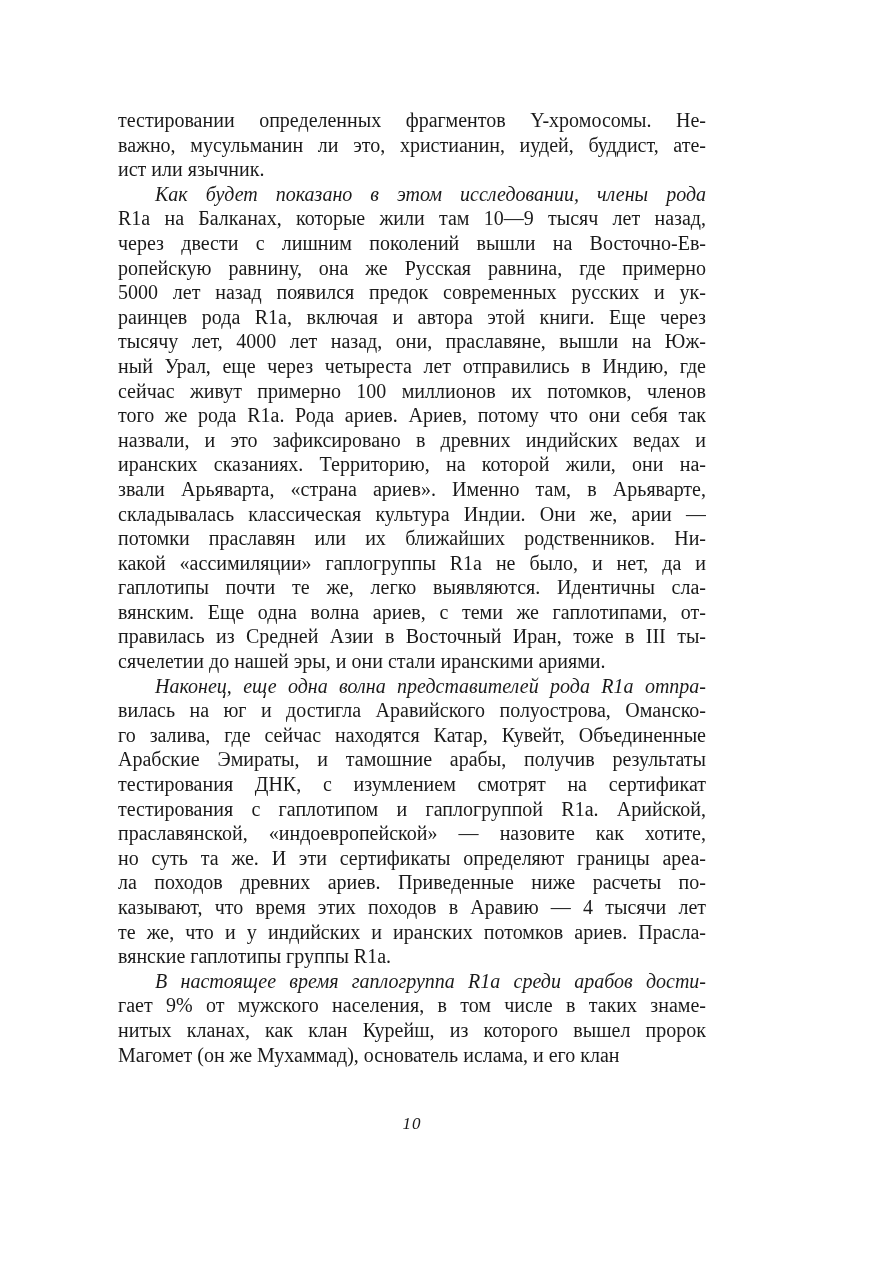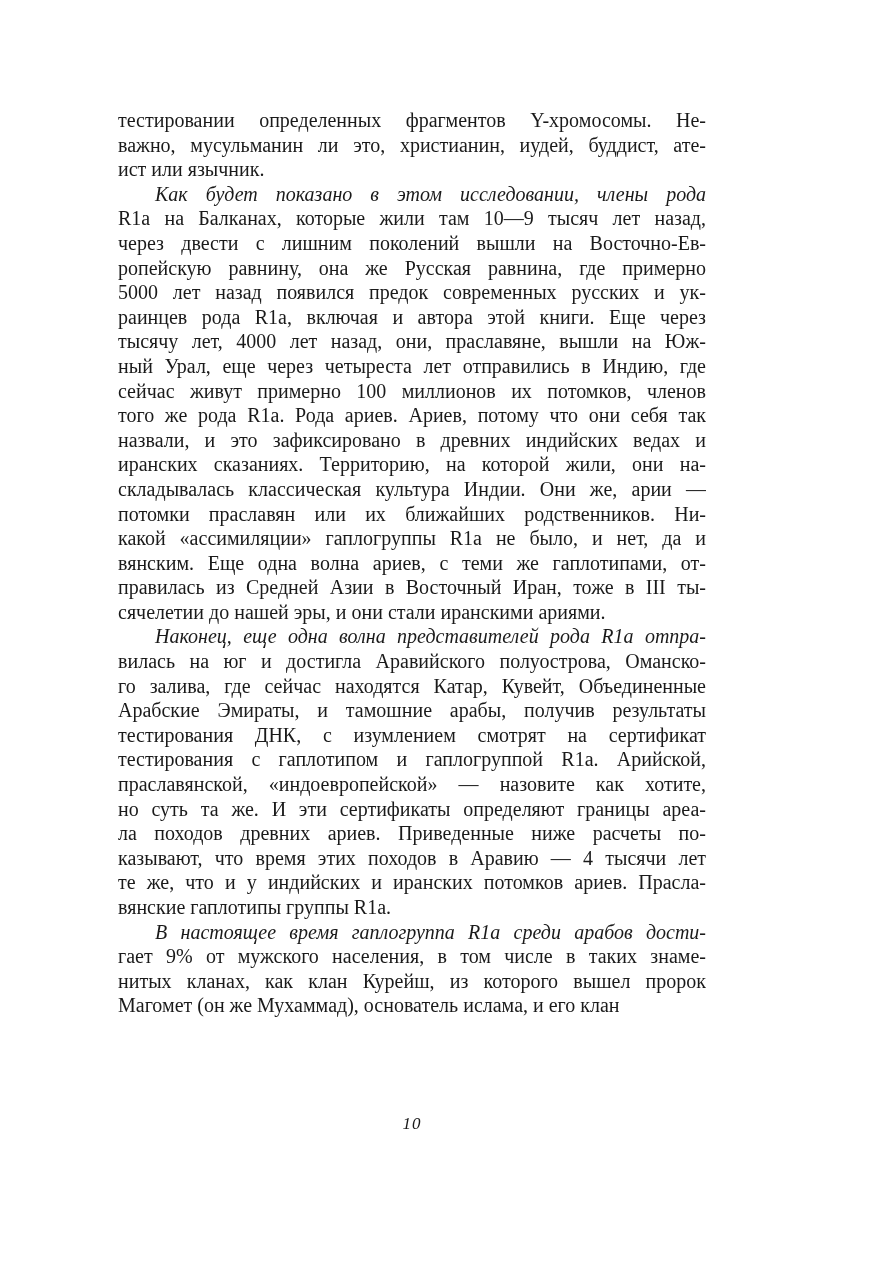--- a/index.html
+++ b/index.html
@@ -73,23 +73,25 @@
         <div class="line">через двести с лишним поколений вышли на Восточно-Ев-</div>
         <div class="line">ропейскую равнину, она же Русская равнина, где примерно</div>
         <div class="line">5000 лет назад появился предок современных русских и ук-</div>
         <div class="line">раинцев рода R1a, включая и автора этой книги. Еще через</div>
         <div class="line">тысячу лет, 4000 лет назад, они, праславяне, вышли на Юж-</div>
         <div class="line">ный Урал, еще через четыреста лет отправились в Индию, где</div>
         <div class="line">сейчас живут примерно 100 миллионов их потомков, членов</div>
         <div class="line">того же рода R1a. Рода ариев. Ариев, потому что они себя так</div>
         <div class="line">назвали, и это зафиксировано в древних индийских ведах и</div>
         <div class="line">иранских сказаниях. Территорию, на которой жили, они на-</div>
+        <div class="line">звали Арьяварта, «страна ариев». Именно там, в Арьяварте,</div>
         <div class="line">складывалась классическая культура Индии. Они же, арии —</div>
         <div class="line">потомки праславян или их ближайших родственников. Ни-</div>
         <div class="line">какой «ассимиляции» гаплогруппы R1a не было, и нет, да и</div>
+        <div class="line">гаплотипы почти те же, легко выявляются. Идентичны сла-</div>
         <div class="line">вянским. Еще одна волна ариев, с теми же гаплотипами, от-</div>
         <div class="line">правилась из Средней Азии в Восточный Иран, тоже в III ты-</div>
         <div class="line last">сячелетии до нашей эры, и они стали иранскими ариями.</div>
       </div>
       <div class="paragraph">
         <div class="line indent">Наконец, еще одна волна представителей рода R1a отпра-</div>
         <div class="line">вилась на юг и достигла Аравийского полуострова, Оманско-</div>
         <div class="line">го залива, где сейчас находятся Катар, Кувейт, Объединенные</div>
         <div class="line">Арабские Эмираты, и тамошние арабы, получив результаты</div>
         <div class="line">тестирования ДНК, с изумлением смотрят на сертификат</div>

